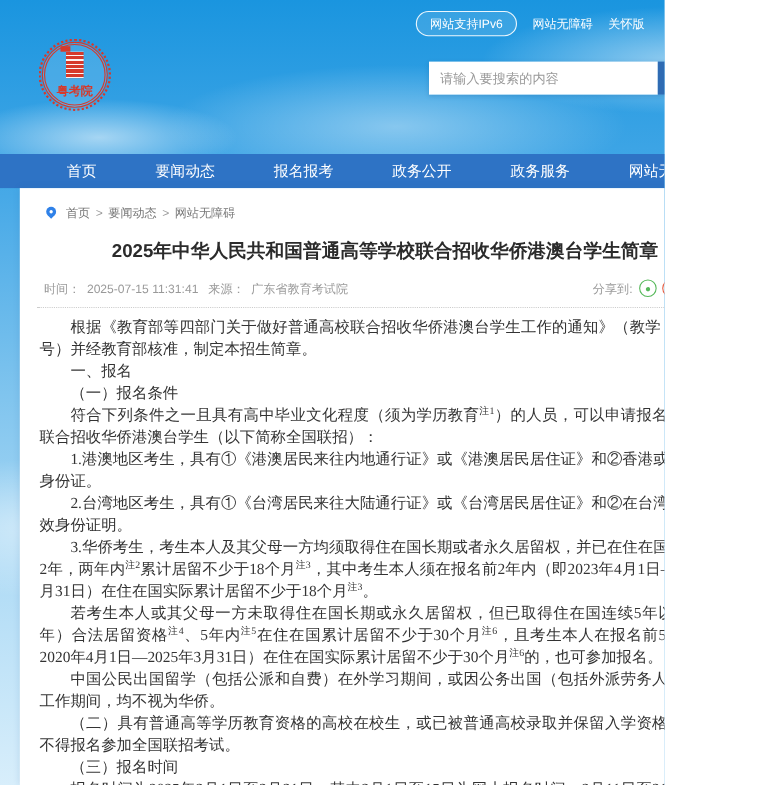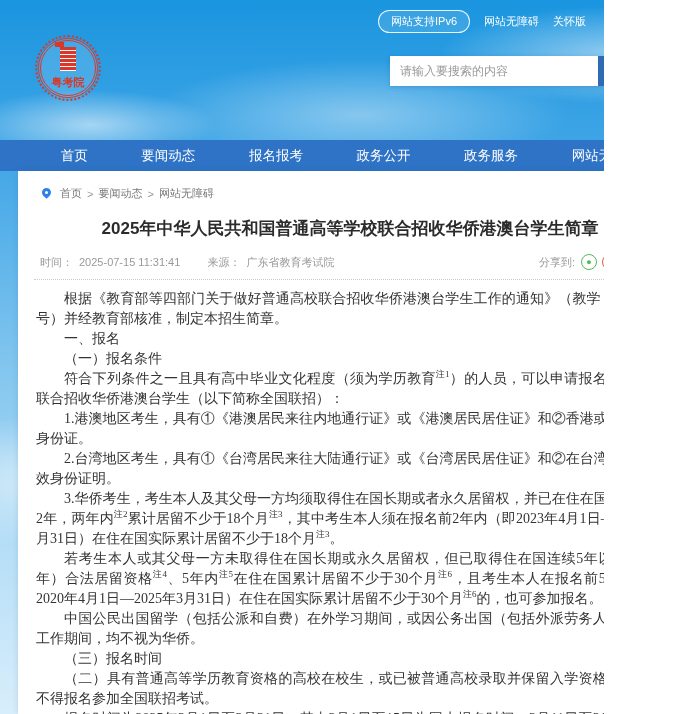--- a/index.html
+++ b/index.html
@@ -57,21 +57,21 @@
   .pin{position:relative;width:11px;height:11px;margin-right:7px;flex:0 0 auto;}
   .pin::before{content:"";position:absolute;left:0;top:0;width:9px;height:9px;background:var(--pin-blue);
     border-radius:50% 50% 50% 0;transform:rotate(-45deg);}
   .pin::after{content:"";position:absolute;left:3px;top:2.5px;width:3px;height:3px;background:#fff;border-radius:50%;}
   .crumbs a{color:#777;text-decoration:none;cursor:pointer;}
   .crumbs .sep{margin:0 5px;color:#999;}
   
   .art-title{margin:10px 30px 0;text-align:center;font-size:17px;font-weight:bold;color:#2b2b2b;line-height:24px;}
   .meta{display:flex;align-items:center;justify-content:space-between;margin:13px 10px 0;font-size:11px;color:#999;}
   .meta .left span{margin-right:6px;}
-  .meta .left .gap{margin-left:18px;}
+  .meta .left .gap{}
   .share{display:flex;align-items:center;gap:6px;}
   .share-label{color:#999;margin-left:40px;}
   .share-icon{display:inline-flex;align-items:center;justify-content:center;width:16px;height:16px;
     border:1px solid;border-radius:50%;font-size:9px;line-height:1;cursor:pointer;background:#fff;}
   .dotline{margin:9px 4px 0;border-bottom:1px dotted #ccc;}
   
   .article{padding:9px 6px 0;font-family:"Liberation Serif","DejaVu Serif",serif;
     font-size:14px;color:#333;line-height:20px;text-align:justify;}
   .article p{margin:0;text-indent:2em;}
   .article sup{font-size:9px;line-height:0;}
@@ -142,19 +142,19 @@
     <div class="article">
         <p>根据《教育部等四部门关于做好普通高校联合招收华侨港澳台学生工作的通知》（教学〔2026〕4号）并经教育部核准，制定本招生简章。</p>
         <p>一、报名</p>
         <p>（一）报名条件</p>
         <p>符合下列条件之一且具有高中毕业文化程度（须为学历教育<sup>注1</sup>）的人员，可以申请报名普通高校联合招收华侨港澳台学生（以下简称全国联招）：</p>
         <p>1.港澳地区考生，具有①《港澳居民来往内地通行证》或《港澳居民居住证》和②香港或澳门居民身份证。</p>
         <p>2.台湾地区考生，具有①《台湾居民来往大陆通行证》或《台湾居民居住证》和②在台湾居住的有效身份证明。</p>
         <p>3.华侨考生，考生本人及其父母一方均须取得住在国长期或者永久居留权，并已在住在国连续居留2年，两年内<sup>注2</sup>累计居留不少于18个月<sup>注3</sup>，其中考生本人须在报名前2年内（即2023年4月1日—2025年3月31日）在住在国实际累计居留不少于18个月<sup>注3</sup>。</p>
         <p>若考生本人或其父母一方未取得住在国长期或永久居留权，但已取得住在国连续5年以上（含5年）合法居留资格<sup>注4</sup>、5年内<sup>注5</sup>在住在国累计居留不少于30个月<sup>注6</sup>，且考生本人在报名前5年内（即2020年4月1日—2025年3月31日）在住在国实际累计居留不少于30个月<sup>注6</sup>的，也可参加报名。</p>
         <p>中国公民出国留学（包括公派和自费）在外学习期间，或因公务出国（包括外派劳务人员）在外工作期间，均不视为华侨。</p>
+        <p>（二）具有普通高等学历教育资格的高校在校生，或已被普通高校录取并保留入学资格的学生，不得报名参加全国联招考试。</p>
         <p>（三）报名时间</p>
-        <p>（二）具有普通高等学历教育资格的高校在校生，或已被普通高校录取并保留入学资格的学生，不得报名参加全国联招考试。</p>
         <p>报名时间为2025年3月1日至3月31日，其中3月1日至15日为网上报名时间，3月11日至31日为报名确认时间。</p>
       </div>
 
   </div>
 </div>
 
 </body></html>

